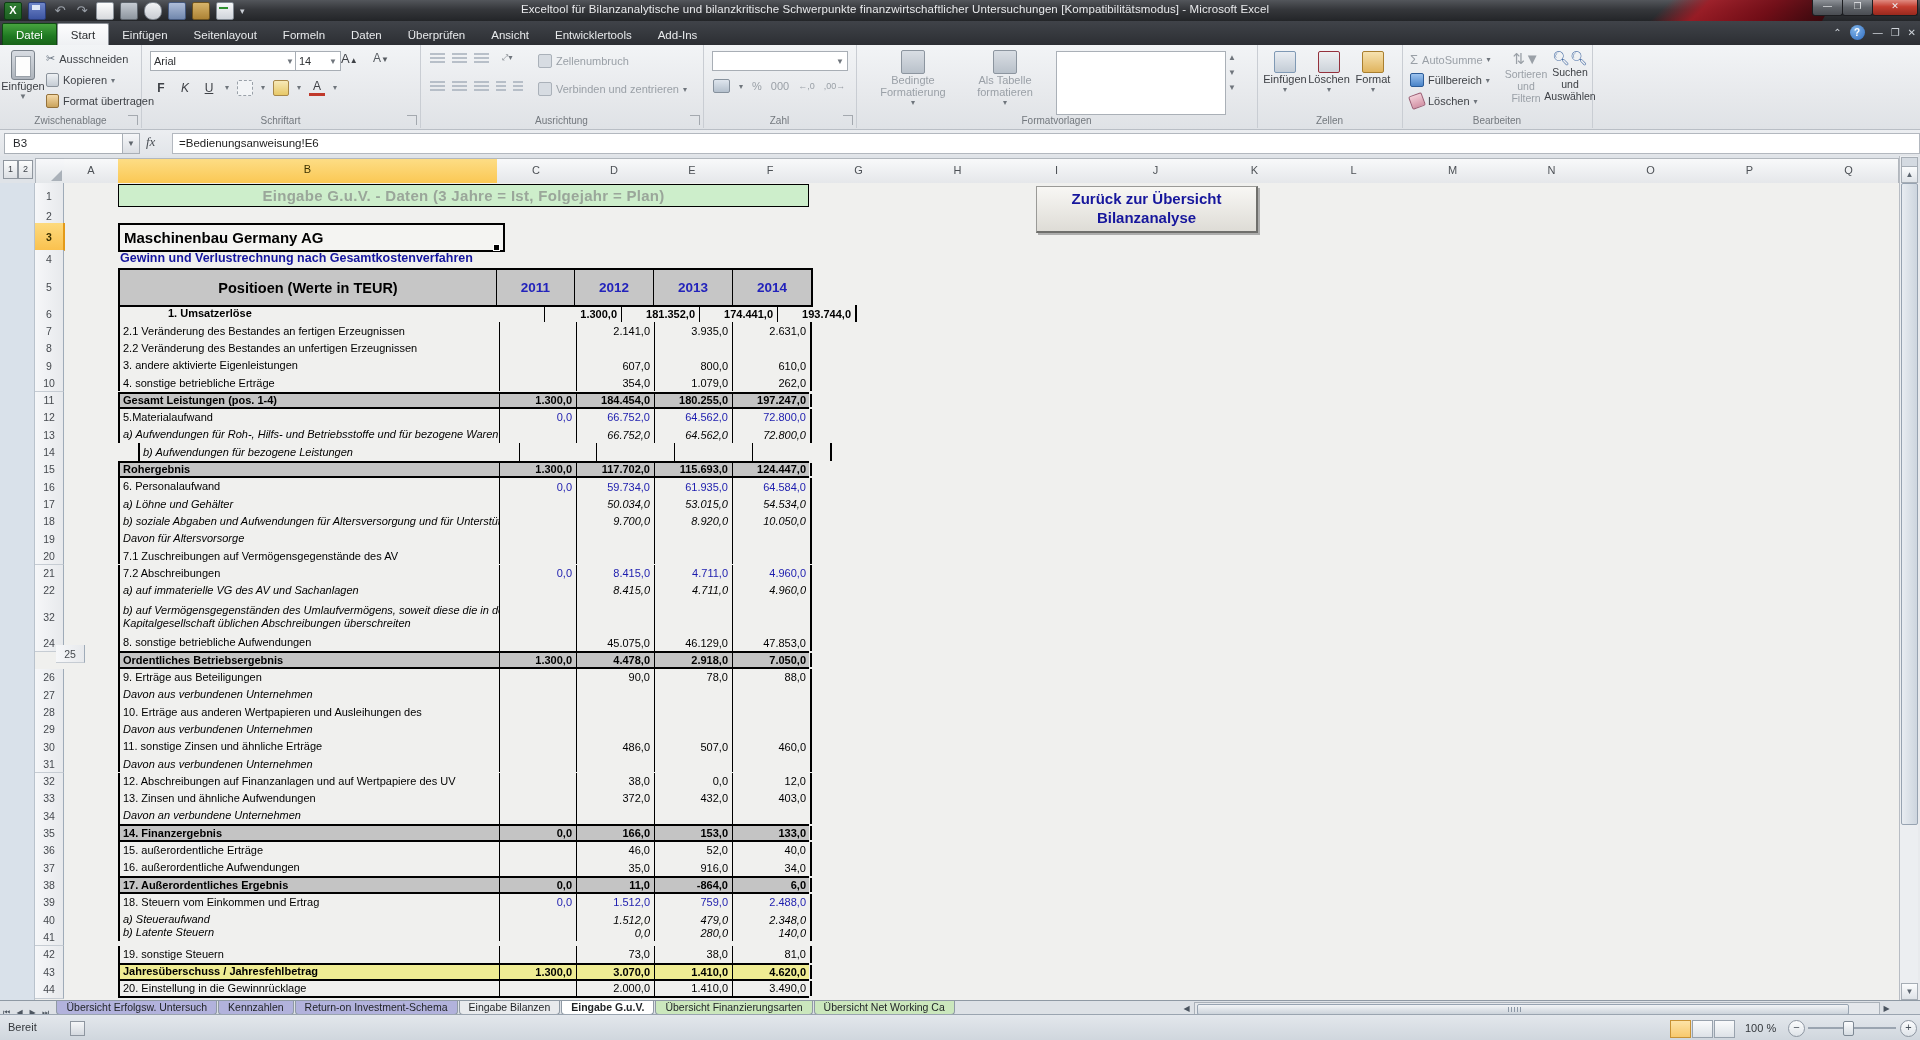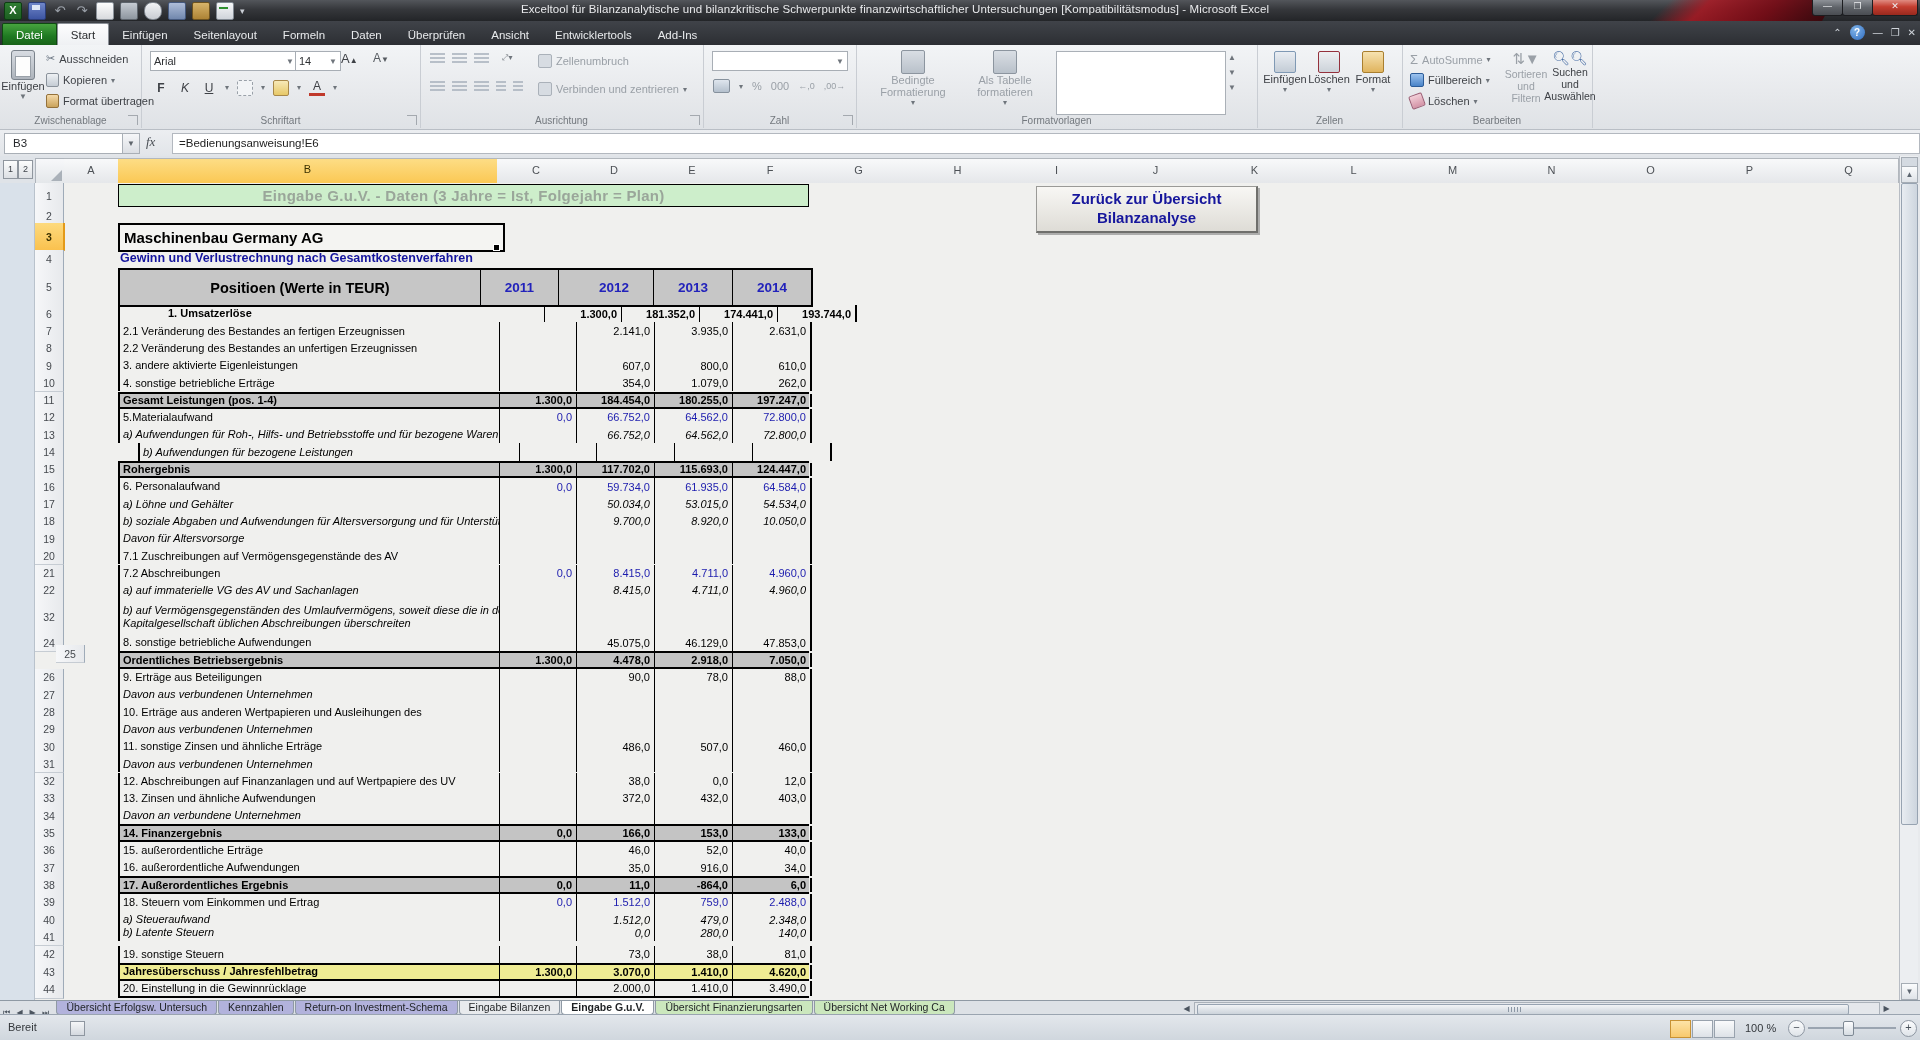--- a/index.html
+++ b/index.html
@@ -399,21 +399,21 @@
     <div id="company" style="position: absolute; left: 118px; top: 40px; width: 379px; height: 25px;">Maschinenbau Germany AG</div>
     <div id="fillhandle" style="position: absolute; left: 493px; top: 61px; width: 5px; height: 5px;"></div>
     <div id="subtitle" style="position: absolute; left: 120px; top: 67px; width: 500px; height: 16px;">Gewinn und Verlustrechnung nach Gesamtkostenverfahren</div>
     <div id="backbtn" style="position: absolute; left: 1036px; top: 3px; width: 219px; height: 44px;">
       <span>Zurück zur Übersicht</span>
       <span>Bilanzanalyse</span>
     </div>
     <div class="trow" id="thead-row" style="position: absolute; left: 118px; top: 85px; width: 691px; height: 35px;">
       <div id="thead-label">Positioen (Werte in TEUR)</div>
       <div class="thead-year" style="width: 77px; flex: 0 0 auto;">2011</div>
-      <div class="thead-year" style="width: 78px; flex: 0 0 auto; padding-left: 16px;">2012</div>
+      <div class="thead-year" style="width: 78px; flex: 0 0 auto;">2012</div>
       <div class="thead-year" style="width: 78px; flex: 0 0 auto;">2013</div>
       <div class="thead-year" style="width: 78px; flex: 0 0 auto;">2014</div>
     </div>
     <div class="trow st-bold" style="position: absolute; left: 118px; top: 122px; width: 691px; height: 17.3px;">
       <div class="cell-label" style="width: 376px; flex: 0 0 auto; padding-left: 48px;">
         <span>1. Umsatzerlöse</span>
       </div>
       <div class="cell-val" style="width: 72px; flex: 0 0 auto;">1.300,0</div>
       <div class="cell-val" style="width: 73px; flex: 0 0 auto;">181.352,0</div>
       <div class="cell-val" style="width: 73px; flex: 0 0 auto;">174.441,0</div>

